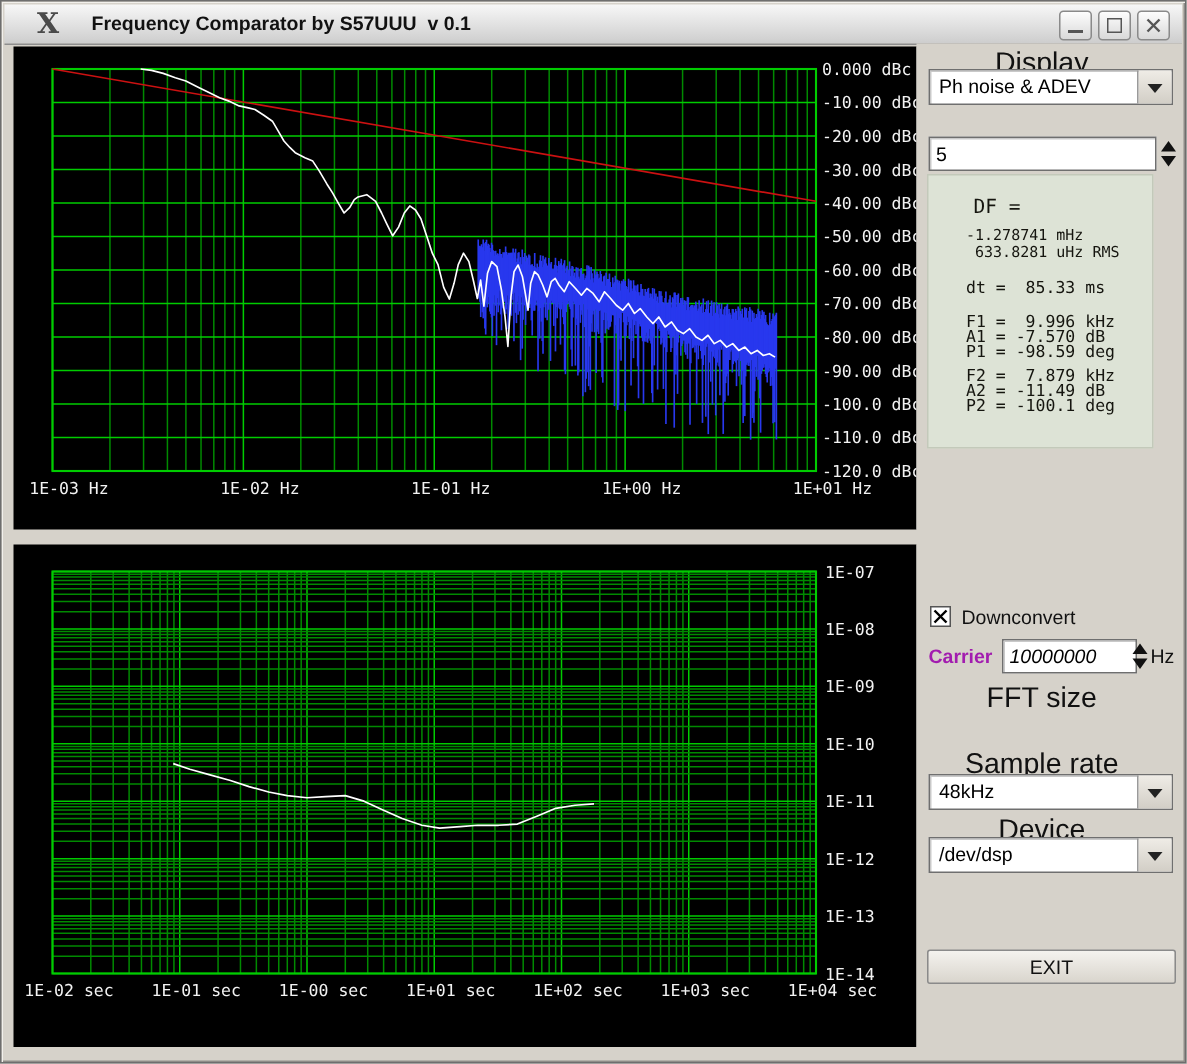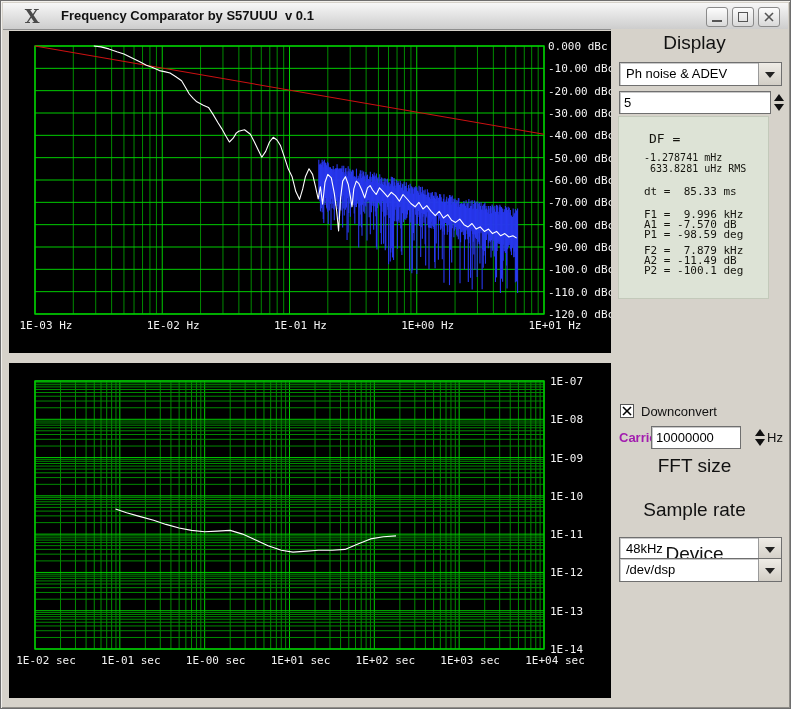--- a/index.html
+++ b/index.html
@@ -662,21 +662,21 @@
         <text x="376.3333333333333" y="301" fill="#f2f2f2" font-family="&quot;DejaVu Sans Mono&quot;,monospace" font-size="11px" text-anchor="middle">1E+02 sec</text>
         <text x="461.1666666666667" y="301" fill="#f2f2f2" font-family="&quot;DejaVu Sans Mono&quot;,monospace" font-size="11px" text-anchor="middle">1E+03 sec</text>
         <text x="546" y="301" fill="#f2f2f2" font-family="&quot;DejaVu Sans Mono&quot;,monospace" font-size="11px" text-anchor="middle">1E+04 sec</text>
         <polyline points="106.5,146.1 117.6,149.8 130.4,153.4 144.6,157.3 157.0,161.4 170.1,165.0 182.5,167.4 195.7,168.8 208.1,168.1 221.2,167.4 233.6,171.1 246.7,177.1 259.1,182.7 272.3,187.2 284.0,189.1 297.8,188.1 309.5,187.2 323.4,187.2 335.9,186.4 348.9,181.1 361.5,175.9 374.4,173.8 387.0,172.9" fill="none" stroke="#ffffff" stroke-width="1.1" stroke-linejoin="round"></polyline>
       </svg>
   </div>
 
   <div class="sidebar">
 
     <div class="ctl-label" style="top:3px;">Display</div>
-    <div class="combo" style="top:33px;">
+    <div class="combo" style="top:17px;">
       <span class="combo-text">Ph noise &amp; ADEV</span>
       <span class="combo-arrow"></span>
     </div>
 
     <input class="entry" style="left: 8px; top: 62px; width: 152px; height: 23px;" value="5">
     <div class="spin" style="left:161px;top:62px;height:23px;">
       <div class="spin-up"></div>
       <div class="spin-dn"></div>
     </div>
 
@@ -697,35 +697,36 @@
       <div class="checkbox">
         <svg id="check-x" width="12" height="12">
             <line x1="2" y1="2" x2="10" y2="10" stroke="#000" stroke-width="1.6"></line>
             <line x1="10" y1="2" x2="2" y2="10" stroke="#000" stroke-width="1.6"></line>
           </svg>
       </div>
       <div class="check-label">Downconvert</div>
     </div>
 
     <div class="carrier-label">Carrier</div>
-    <input class="entry" style="left: 40px; top: 397px; width: 90px; height: 23px;" value="10000000">
+    <input class="entry" style="left: 57px; top: 397px; width: 90px; height: 23px; font-style: italic;" value="10000000">
     <div class="spin" style="left:142px;top:397px;height:23px;">
       <div class="spin-up"></div>
       <div class="spin-dn"></div>
     </div>
     <div class="unit-label">Hz</div>
 
     <div class="ctl-label" style="top:426px;">FFT size</div>
 
     <div class="ctl-label" style="top:470px;">Sample rate</div>
-    <div class="combo" style="top:508px;">
+    <div class="combo" style="top:487px;">
       <span class="combo-text">48kHz</span>
       <span class="combo-arrow"></span>
     </div>
 
     <div class="ctl-label" style="top:514px;">Device</div>
     <div class="combo" style="top:529px;">
       <span class="combo-text">/dev/dsp</span>
       <span class="combo-arrow"></span>
     </div>
 
+    <button class="exit-btn">EXIT</button>
   </div>
 </div>
 
 </body></html>

